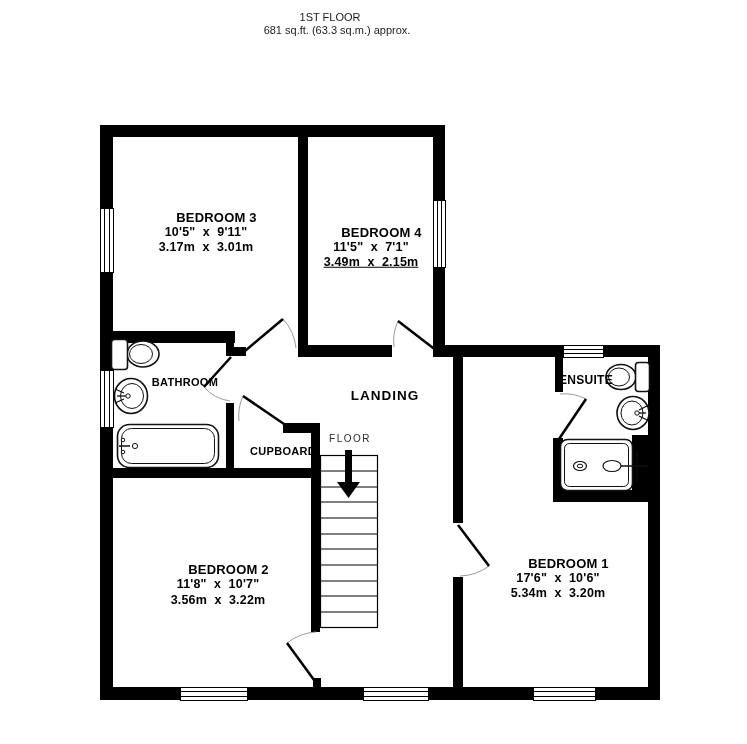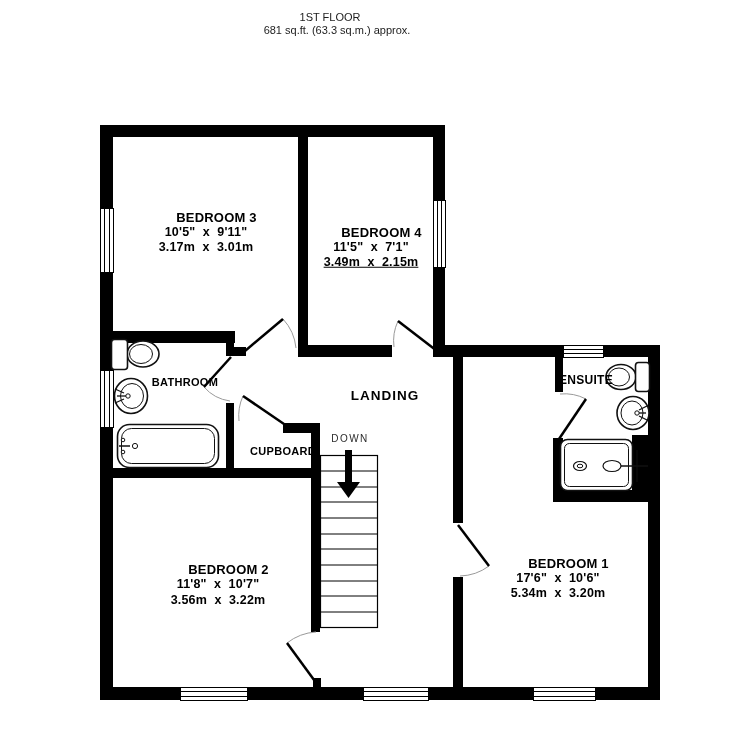--- a/index.html
+++ b/index.html
@@ -213,15 +213,15 @@
   <div>
     <div class="lbl room-name" style="left:558px;top:563px;">BEDROOM 1</div>
     <div class="lbl room-dim" style="left:558px;top:578px;">17'6"  x  10'6"</div>
     <div class="lbl room-dim" style="left:558px;top:593px;">5.34m  x  3.20m</div>
   </div>
 
   <div class="lbl small-name" style="left:181px;top:382px;padding-left:8px;">BATHROOM</div>
   <div class="lbl small-name" style="left:586px;top:380px;font-size:12px;">ENSUITE</div>
   <div class="lbl landing-name" style="left:379px;top:396px;padding-left:12px;">LANDING</div>
   <div class="lbl small-name" style="left:283px;top:451px;">CUPBOARD</div>
-  <div class="lbl down-lbl" style="left:350px;top:439px;">DOWN</div>
+  <div class="lbl down-lbl" style="left:350px;top:439px;">FLOOR</div>
 
 </div>
 
 </body></html>

